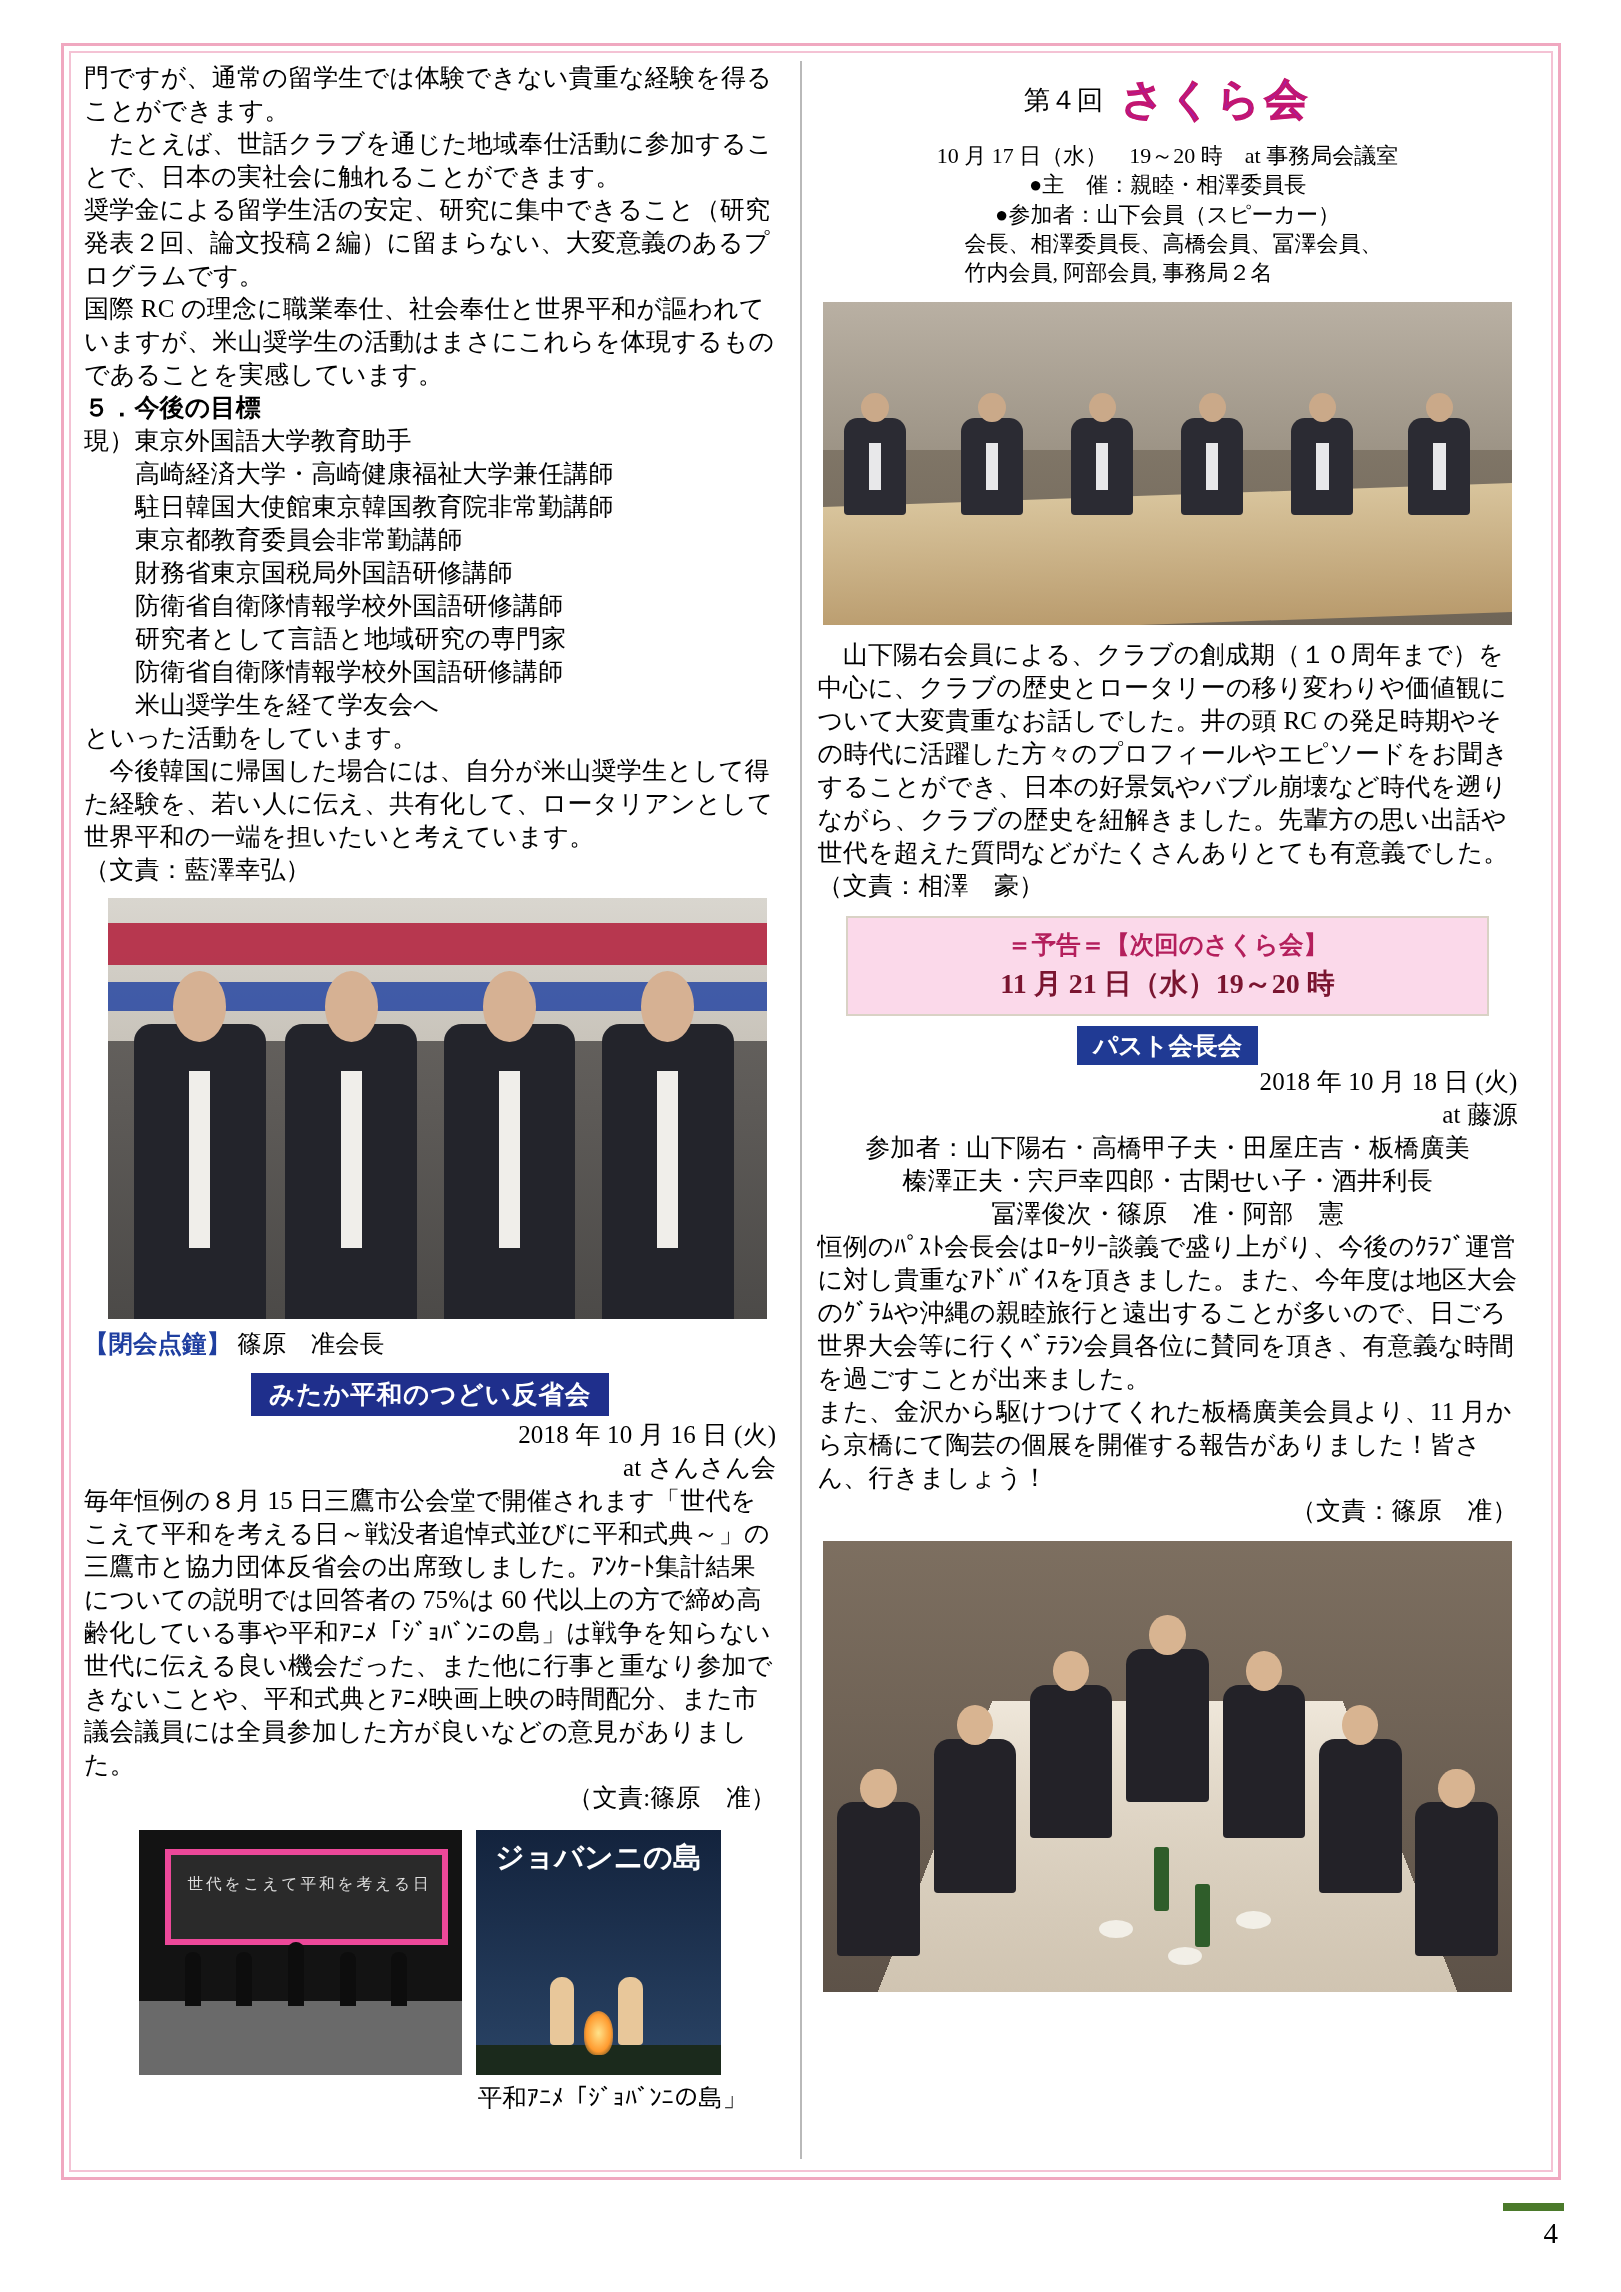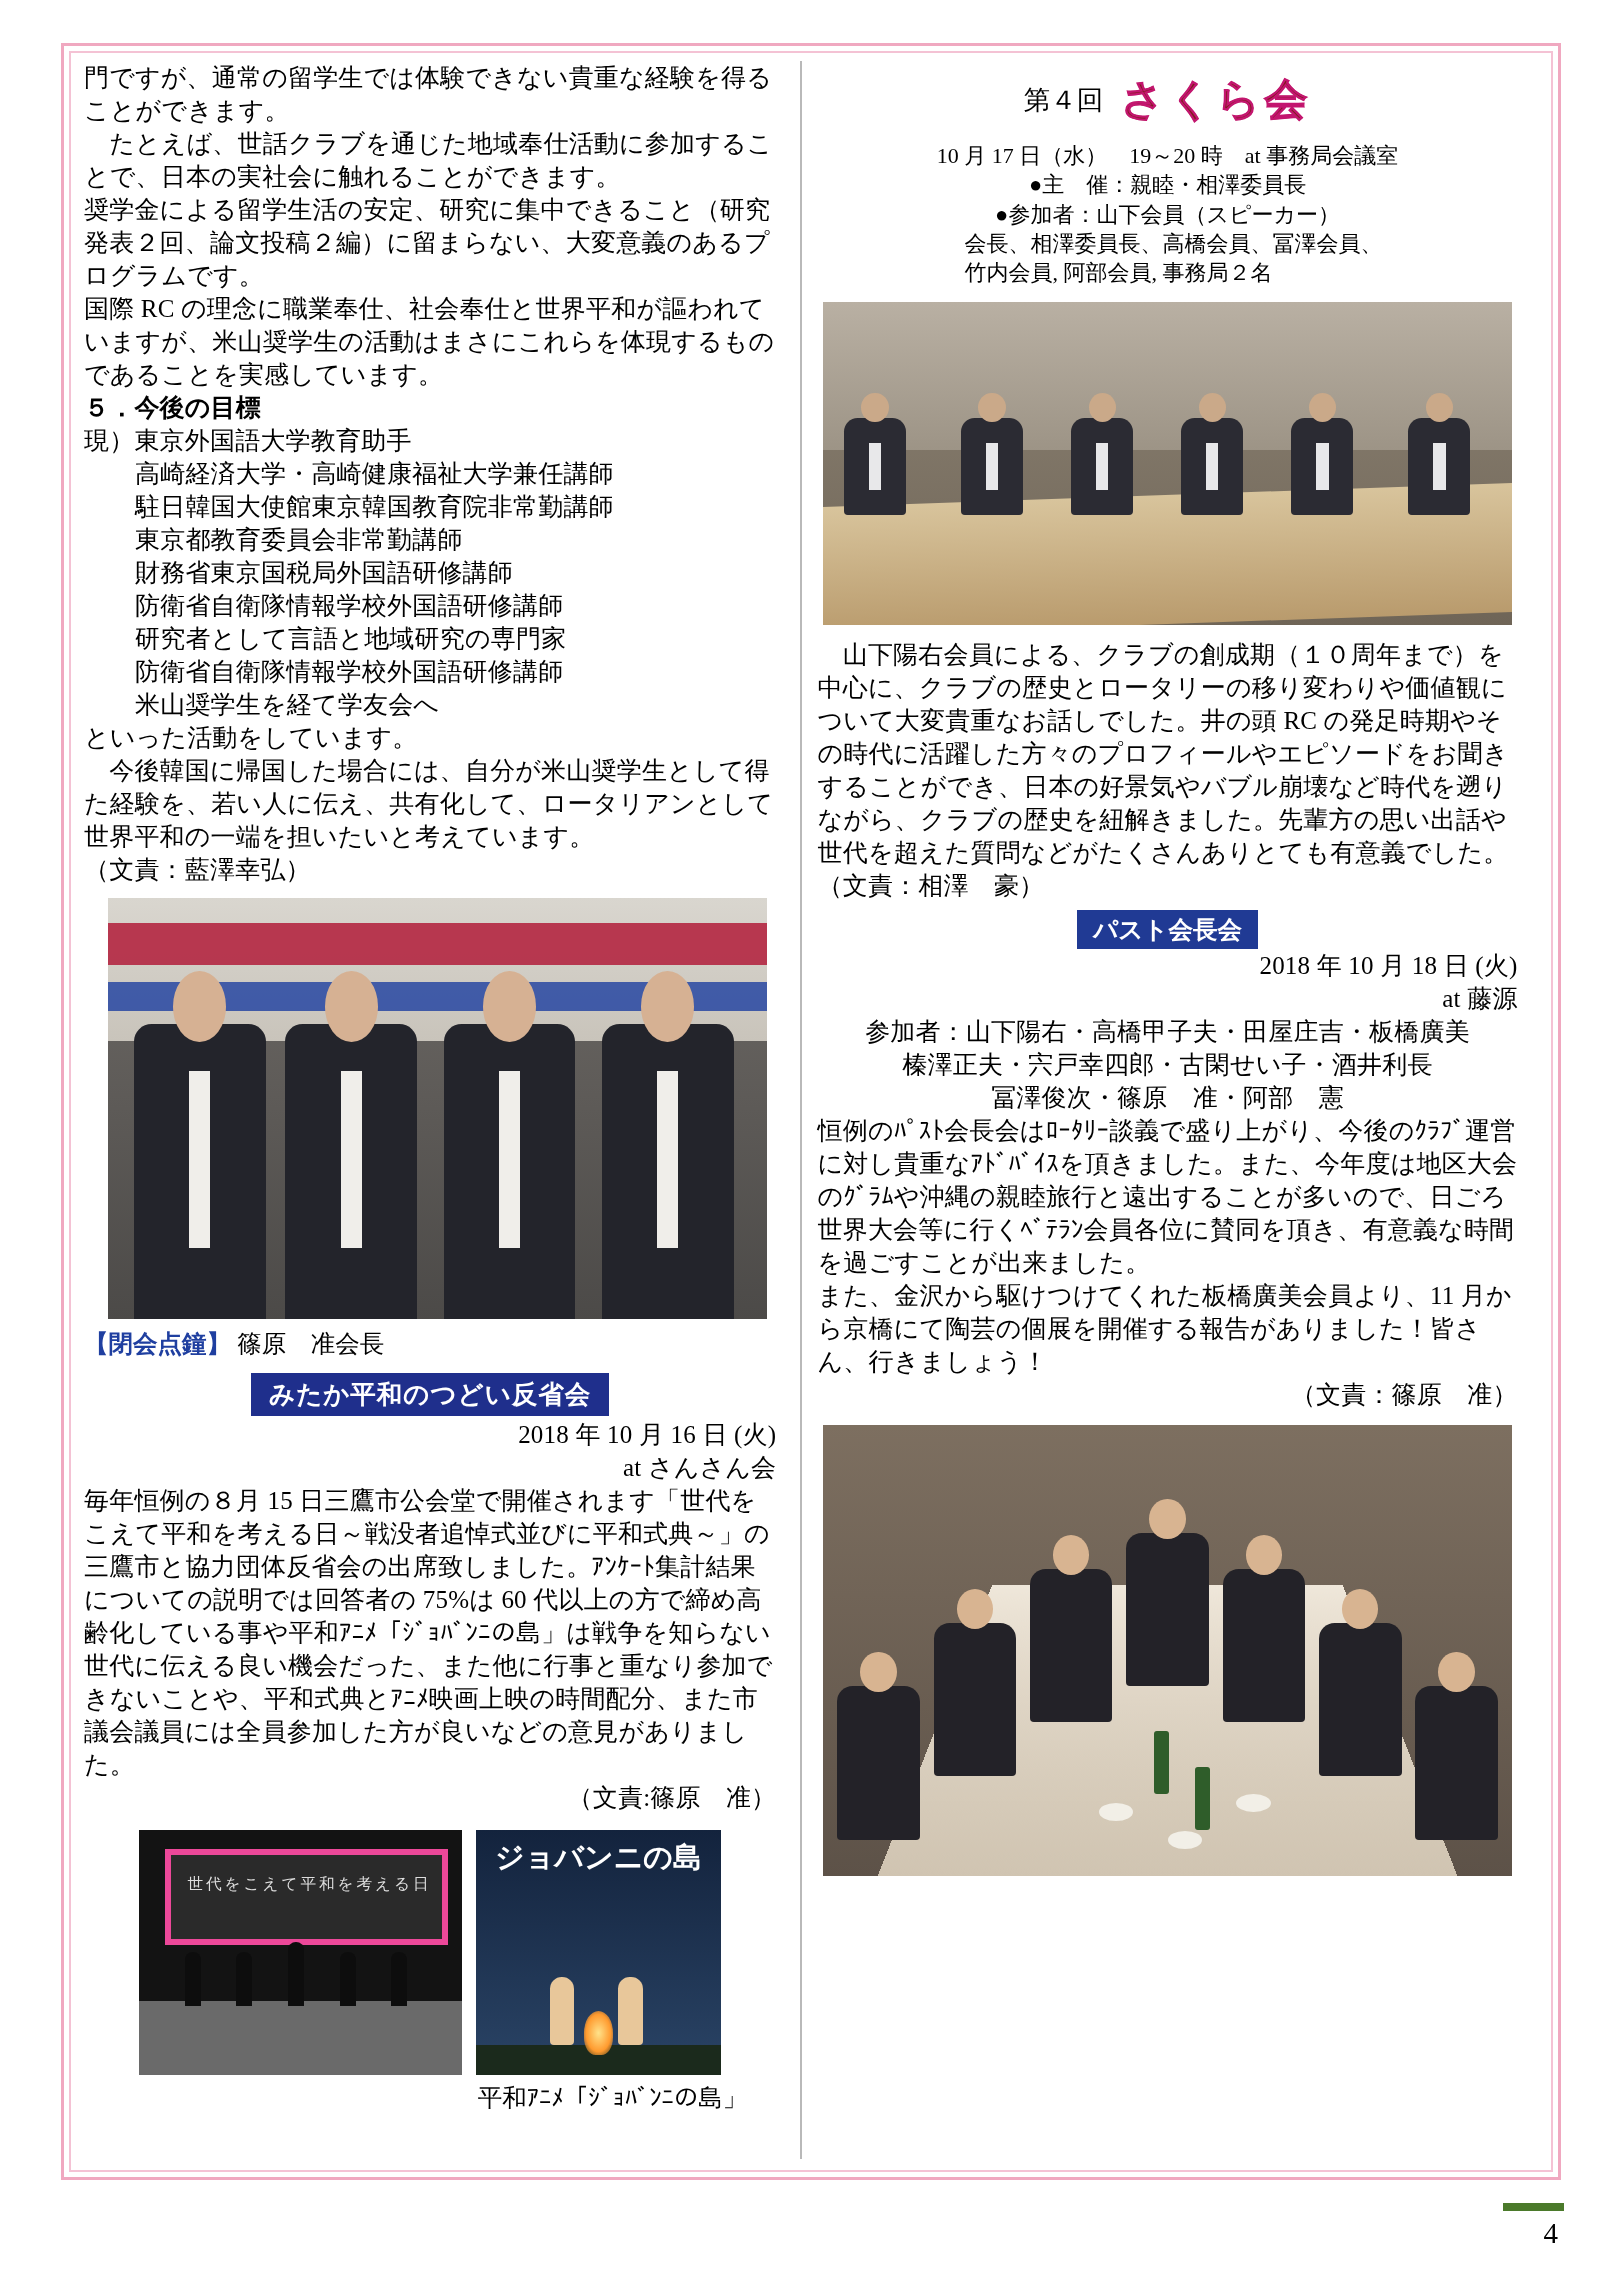--- a/index.html
+++ b/index.html
@@ -21,21 +21,21 @@
   .right{text-align:right;}
   
   .banner-blue{display:inline-block;background:#1f2f8c;color:#fff;font-weight:bold;font-size:25.5px;padding:3.9px 17.6px;letter-spacing:1px;}
   .banner-wrap{text-align:center;margin:13.7px 0 2px;}
   .tag-blue{display:inline-block;background:#203a94;color:#fff;font-weight:bold;font-size:24.5px;padding:2.9px 15.7px;}
   .pink-box{background:#fbd9ea;border:2px solid #d9d2c5;text-align:center;padding:9.8px 5.9px 11.8px;margin:13.7px 29px 9.8px;}
   .pink-box .l1{color:#b41f5c;font-weight:bold;font-size:24.5px;}
   .pink-box .l2{color:#7a1530;font-weight:bold;font-size:28px;margin-top:3.9px;}
   .sakura-title{display:flex;align-items:center;justify-content:center;gap:17.6px;margin-top:9.8px;}
   .sakura-no{font-size:26.5px;}
-  .sakura-logo{font-size:43px;font-weight:bold;color:#7f1d1d;letter-spacing:3.9px;-webkit-text-stroke:1px #c3166f;font-family:"DejaVu Sans",sans-serif;}
+  .sakura-logo{font-size:43px;font-weight:bold;color:#a21caf;letter-spacing:3.9px;-webkit-text-stroke:1px #c3166f;font-family:"DejaVu Sans",sans-serif;}
   .meta{font-size:22px;line-height:1.34;}
   .pg{position:absolute;right:63px;bottom:43px;font-size:29px;}
   .pg-bar{position:absolute;right:57px;bottom:82px;width:61px;height:7.8px;background:#4b7a2b;}
   .blue-label{color:#1f3fa0;font-weight:bold;}
   
   .ph-meeting{width:100%;height:323px;background:linear-gradient(#8d8374,#6f6557);position:relative;}
   .ph-meeting .wall{position:absolute;left:0;top:0;right:0;height:46%;background:linear-gradient(#b9b0a3,#9d9486);}
   .ph-meeting .table{position:absolute;left:-4%;bottom:0;width:108%;height:40%;background:linear-gradient(#d8c49c,#b99b6d);transform:skewY(-2deg);}
   .ph-meeting .p{position:absolute;bottom:34%;width:9%;height:30%;background:#2b2b33;border-radius:13.7px 13.7px 3.9px 3.9px;}
   .ph-meeting .p:after{content:"";position:absolute;left:28%;top:-26%;width:44%;height:30%;background:#caa989;border-radius:50%;}
@@ -169,20 +169,24 @@
           <div class="p" style="left:20%;"></div>
           <div class="p" style="left:36%;"></div>
           <div class="p" style="left:52%;"></div>
           <div class="p" style="left:68%;"></div>
           <div class="p" style="left:85%;"></div>
         </div>
       </div>
 
       <p class="body-text" style="margin-top:13.7px;">　山下陽右会員による、クラブの創成期（１０周年まで）を中心に、クラブの歴史とロータリーの移り変わりや価値観について大変貴重なお話しでした。井の頭 RC の発足時期やその時代に活躍した方々のプロフィールやエピソードをお聞きすることができ、日本の好景気やバブル崩壊など時代を遡りながら、クラブの歴史を紐解きました。先輩方の思い出話や世代を超えた質問などがたくさんありとても有意義でした。（文責：相澤　豪）</p>
 
+      <div class="pink-box">
+        <div class="l1">＝予告＝【次回のさくら会】</div>
+        <div class="l2">11 月 21 日（水）19～20 時</div>
+      </div>
 
       <div class="center" style="margin-top:7.8px;">
         <span class="tag-blue">パスト会長会</span>
       </div>
       <p class="right body-text">2018 年 10 月 18 日 (火)</p>
       <p class="right body-text">at 藤源</p>
       <p class="body-text center">参加者：山下陽右・高橋甲子夫・田屋庄吉・板橋廣美</p>
       <p class="body-text center">榛澤正夫・宍戸幸四郎・古閑せい子・酒井利長</p>
       <p class="body-text center">冨澤俊次・篠原　准・阿部　憲</p>
       <p class="body-text">恒例のﾊﾟｽﾄ会長会はﾛｰﾀﾘｰ談義で盛り上がり、今後のｸﾗﾌﾞ運営に対し貴重なｱﾄﾞﾊﾞｲｽを頂きました。また、今年度は地区大会のｸﾞﾗﾑや沖縄の親睦旅行と遠出することが多いので、日ごろ世界大会等に行くﾍﾞﾃﾗﾝ会員各位に賛同を頂き、有意義な時間を過ごすことが出来ました。</p>

